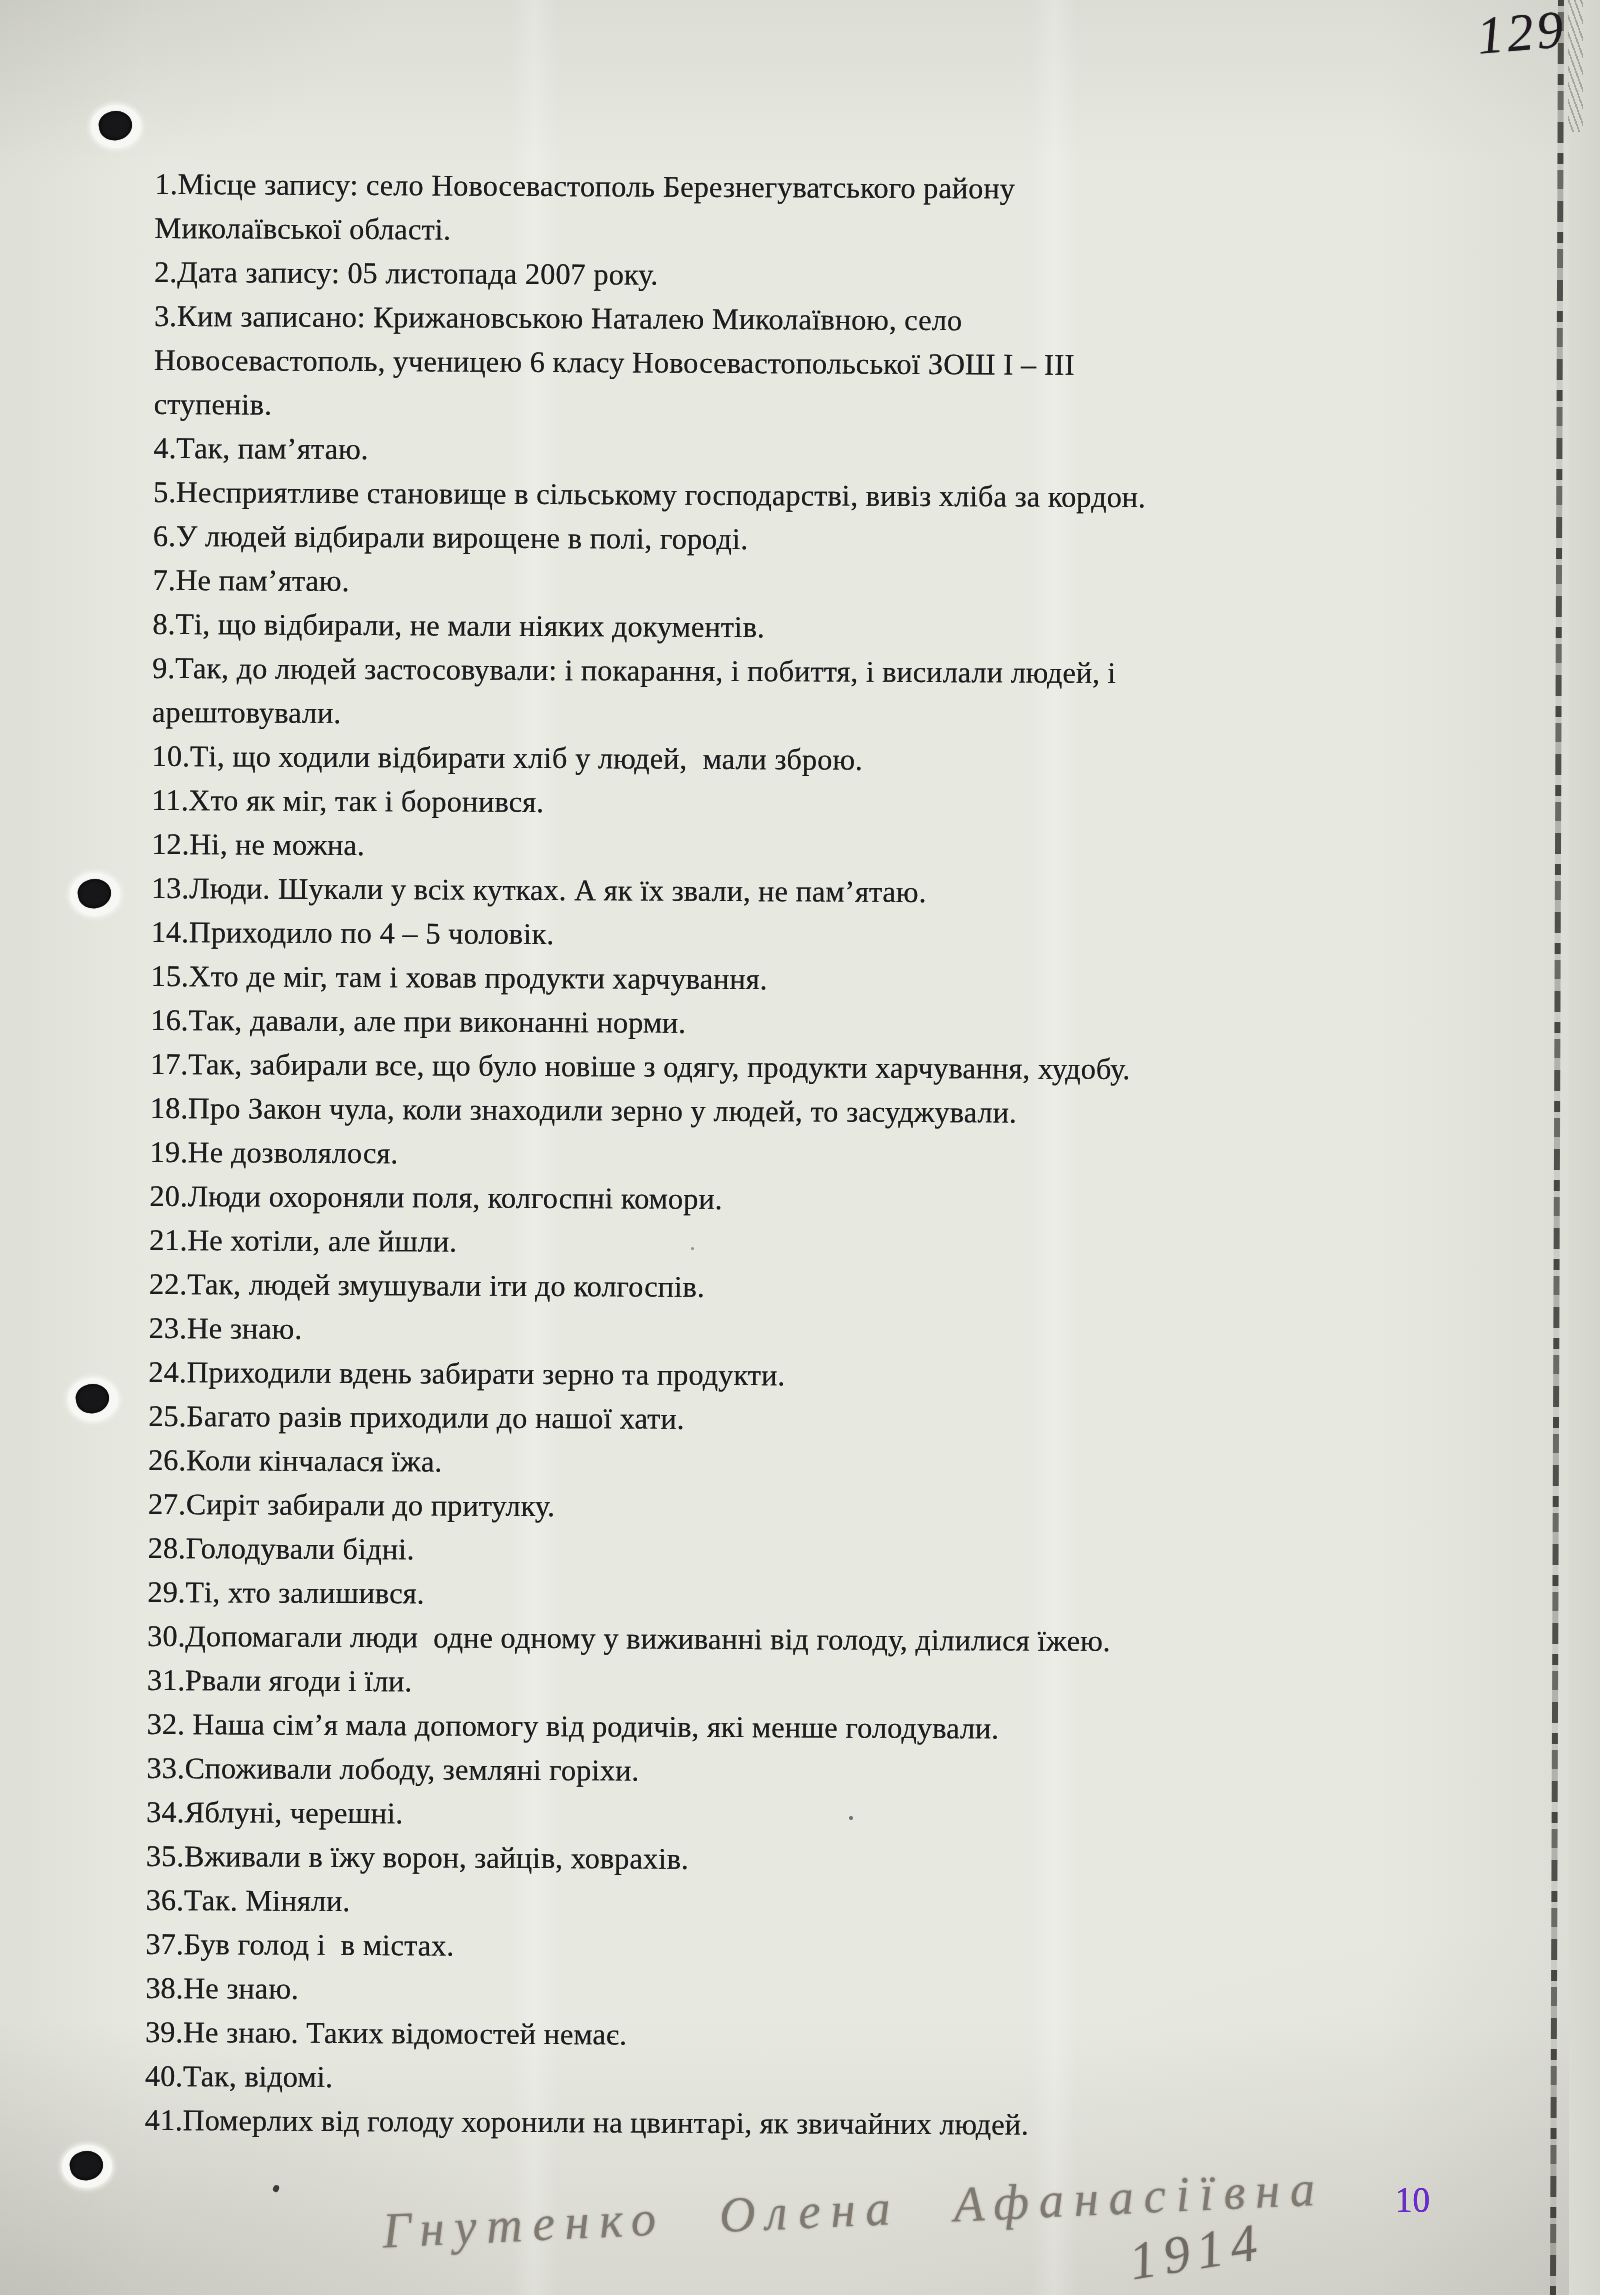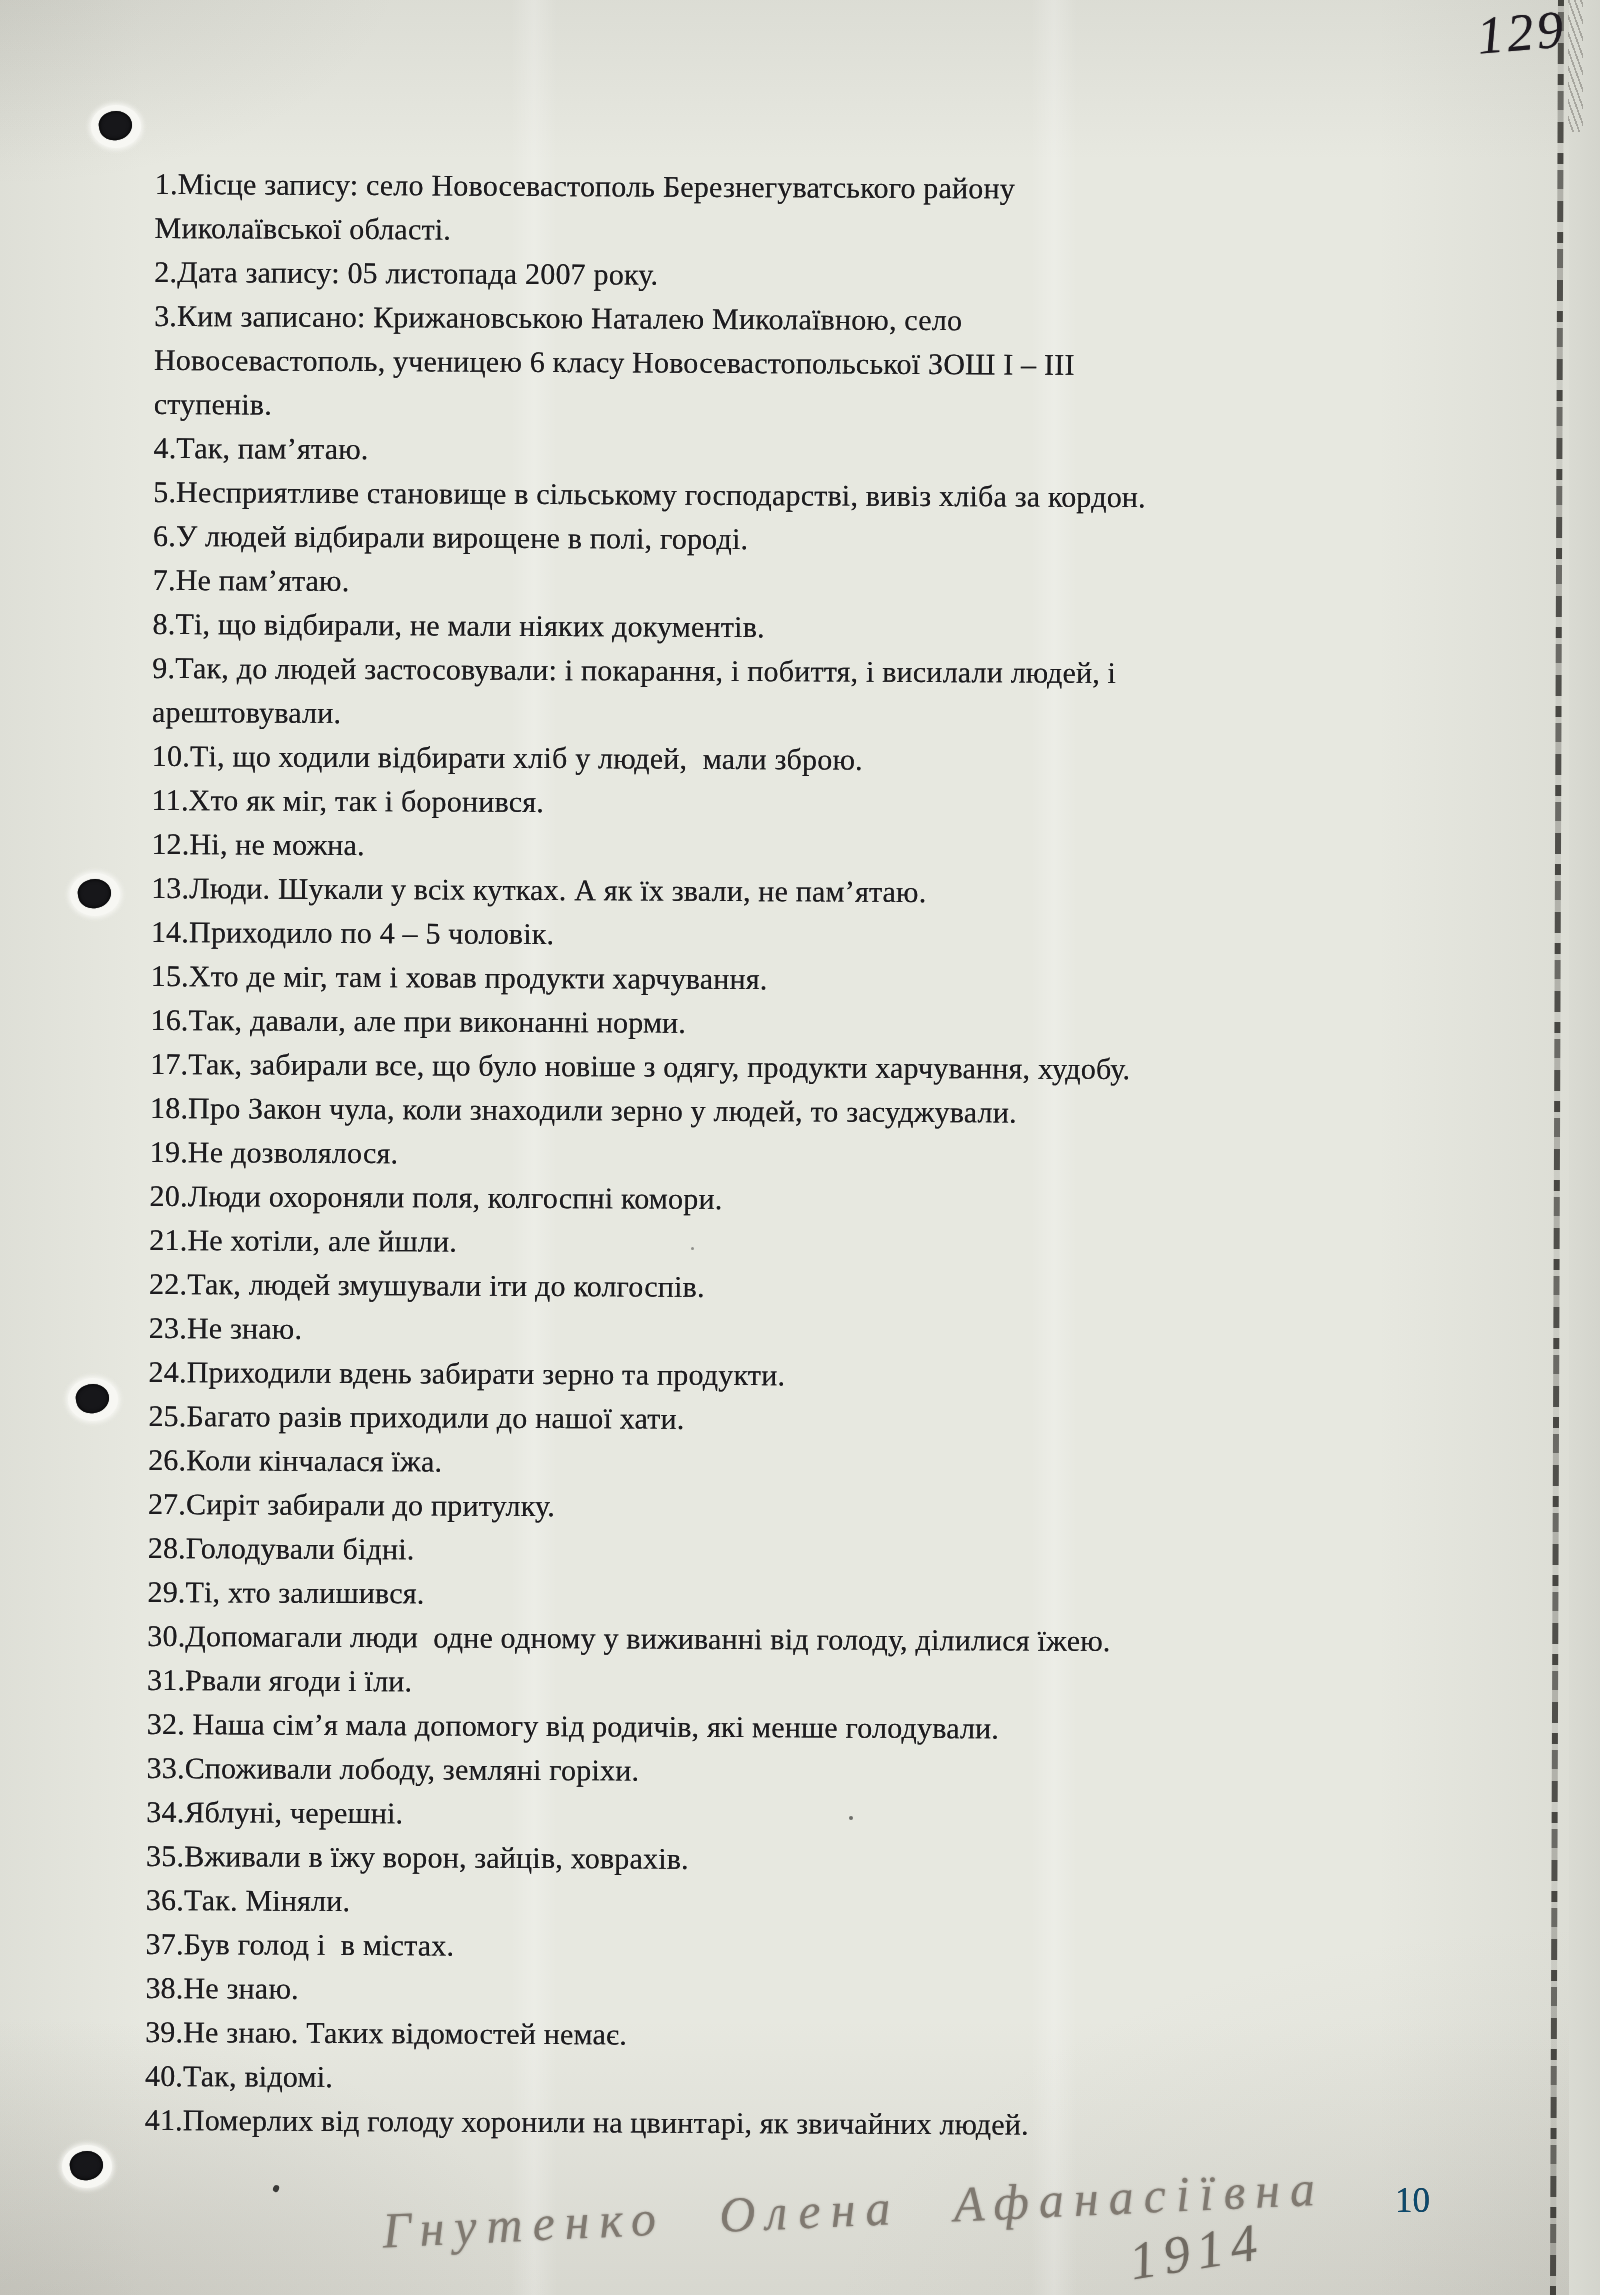--- a/index.html
+++ b/index.html
@@ -58,21 +58,21 @@
     background:repeating-linear-gradient(70deg, transparent 0 4.1px, rgba(55,50,45,0.55) 4.1px 5.8px);}
 
   
   .hand-num{
     position:absolute;left:1477px;top:1.7px;
     font-style:italic;font-size:53px;color:#1f1b21;
     transform:rotate(-5deg);letter-spacing:3.3px;
     text-shadow:0 0 0.8px rgba(30,25,32,0.8);
   }
   
-  .print-num{position:absolute;left:1395px;top:2181px;font-size:35px;color:#0c4a6e;
+  .print-num{position:absolute;left:1395px;top:2181px;font-size:35px;color:#6d28d9;
     text-shadow:0 0 0.6px rgba(20,20,22,0.9);}
 
   
   .signature{
     position:absolute;left:382px;top:2180px;
     font-style:italic;font-size:50px;color:rgba(125,118,110,0.92);
     letter-spacing:10px;word-spacing:31px;
     transform:rotate(-2.6deg);
     text-shadow:0 0 2.1px rgba(130,124,116,0.75);
     white-space:pre;

